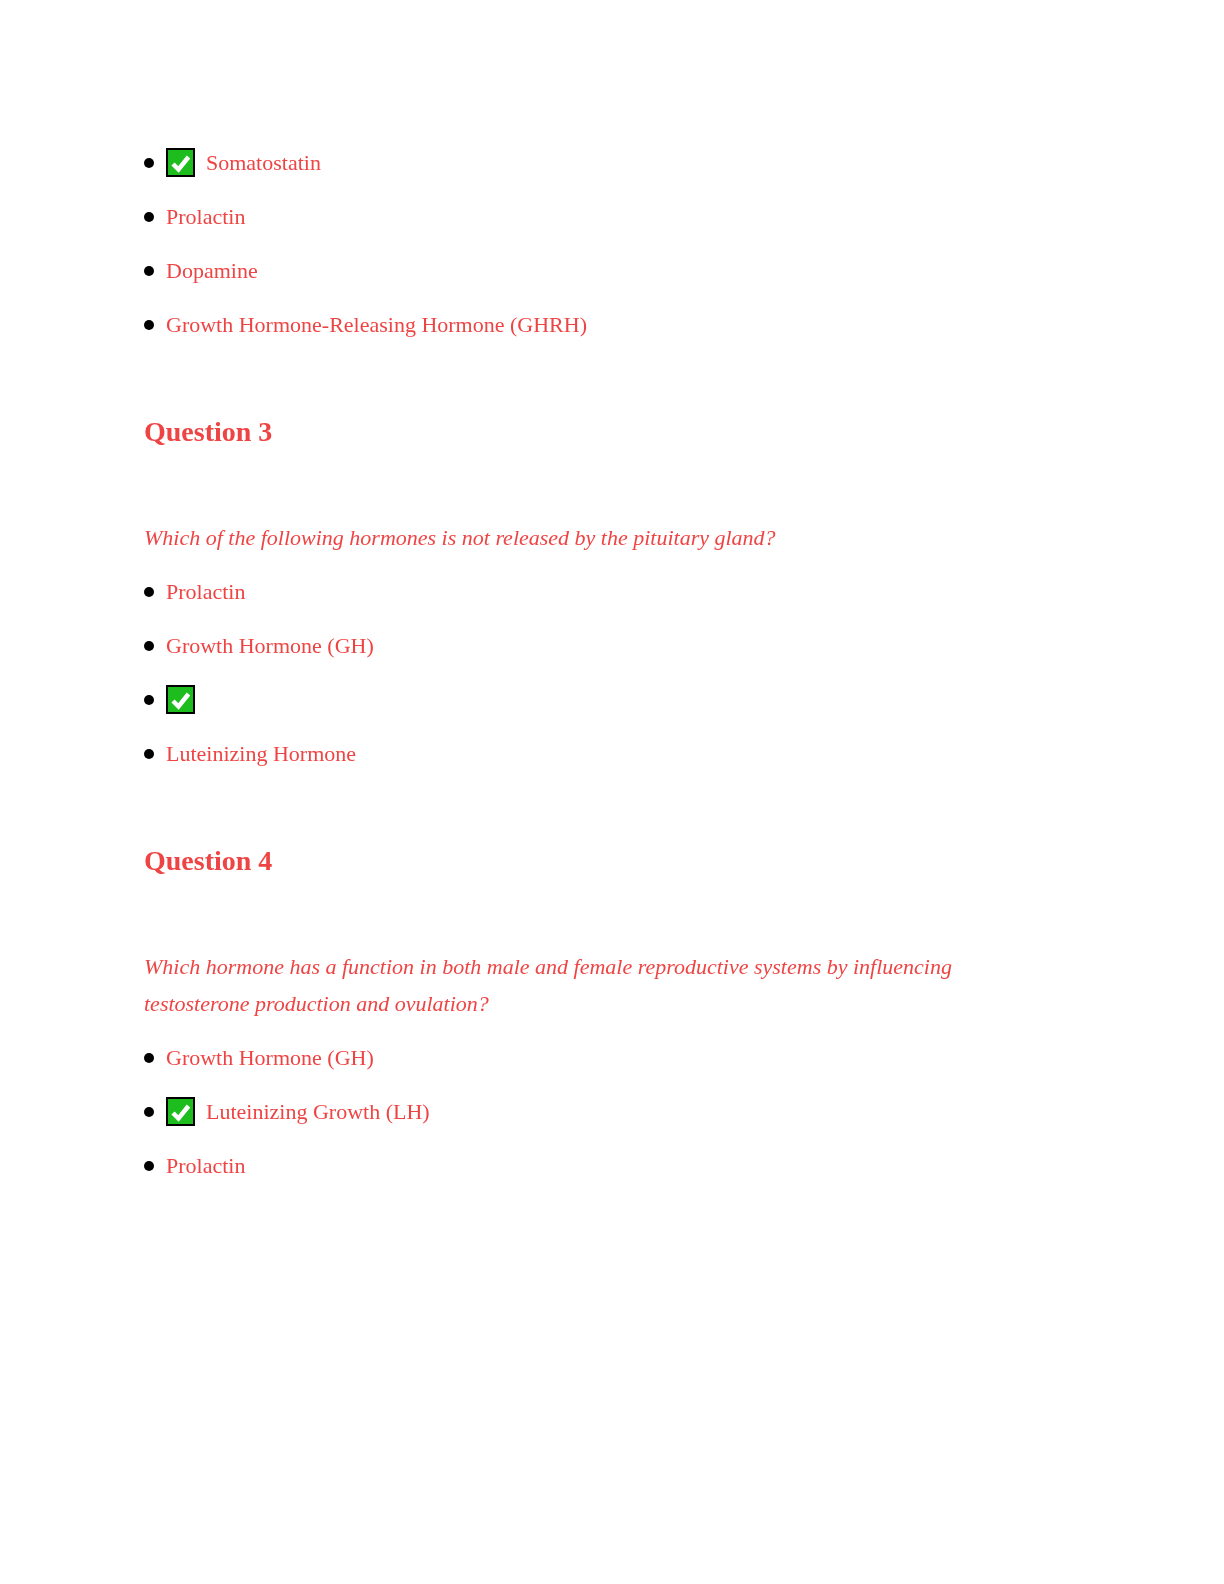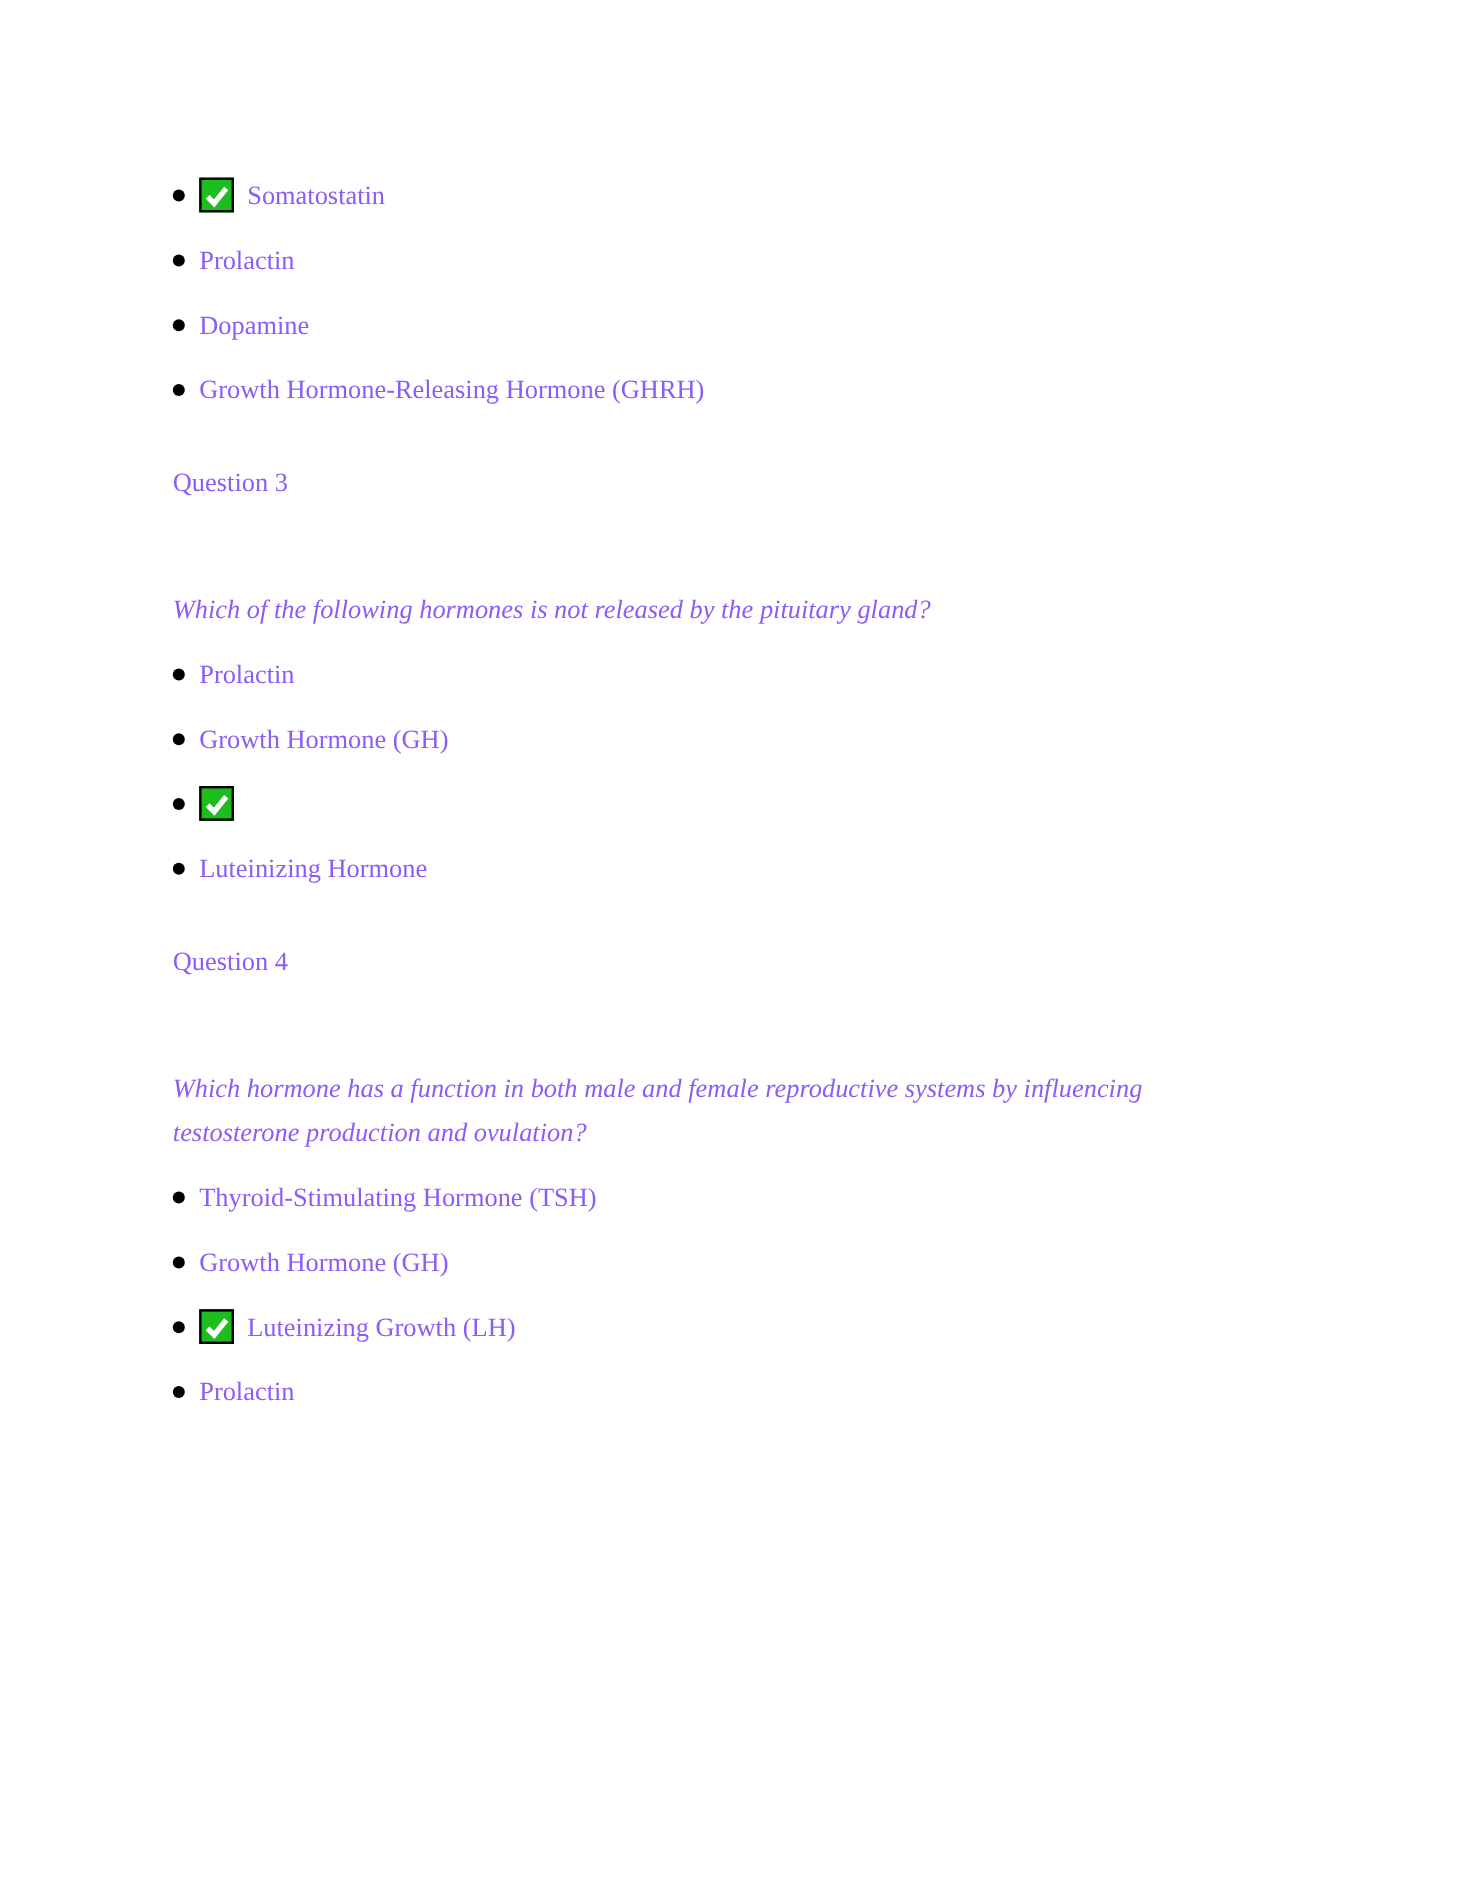--- a/index.html
+++ b/index.html
@@ -10,28 +10,28 @@
   .page {
     position: relative;
     width: 1224px;
     height: 1584px;
     margin: 0 auto;
     background: #ffffff;
     box-sizing: border-box;
     padding: 144px 144px 0 144px;
     font-family: "Liberation Serif", "DejaVu Serif", serif;
     font-size: 22px;
-    color: #8b5cf6;
+    color: #ef4444;
     overflow: hidden;
   }
   .question-heading {
     line-height: 37px;
-    margin: 40px 0 69px 0;
-    font-weight: normal;
-    font-size: 22px;
+    margin: 70px 0 69px 0;
+    font-weight: bold;
+    font-size: 28px;
   }
   .question-text {
     line-height: 37px;
     margin: 0 0 17px 0;
     max-width: 910px;
     font-style: italic;
   }
   .options {
     margin: 0;
     padding: 0;
@@ -134,24 +134,20 @@
       </li>
     </ul>
   </section>
 
   <section>
     <p class="question-heading">Question 4</p>
     <p class="question-text">Which hormone has a function in both male and female reproductive systems by influencing testosterone production and ovulation?</p>
     <ul class="options">
       <li class="option">
         <span class="bullet"></span>
-        <span class="option-label">Thyroid-Stimulating Hormone (TSH)</span>
-      </li>
-      <li class="option">
-        <span class="bullet"></span>
         <span class="option-label">Growth Hormone (GH)</span>
       </li>
       <li class="option">
         <span class="bullet"></span>
         <span class="check-box">
           <svg width="25" height="25" viewBox="0 0 25 25">
               <polyline points="5,14 10.5,19.5 20.5,7" fill="none" stroke="#ffffff" stroke-width="4.5" stroke-linecap="butt" stroke-linejoin="miter"></polyline>
             </svg>
         </span>
         <span class="option-label">Luteinizing Growth (LH)</span>

